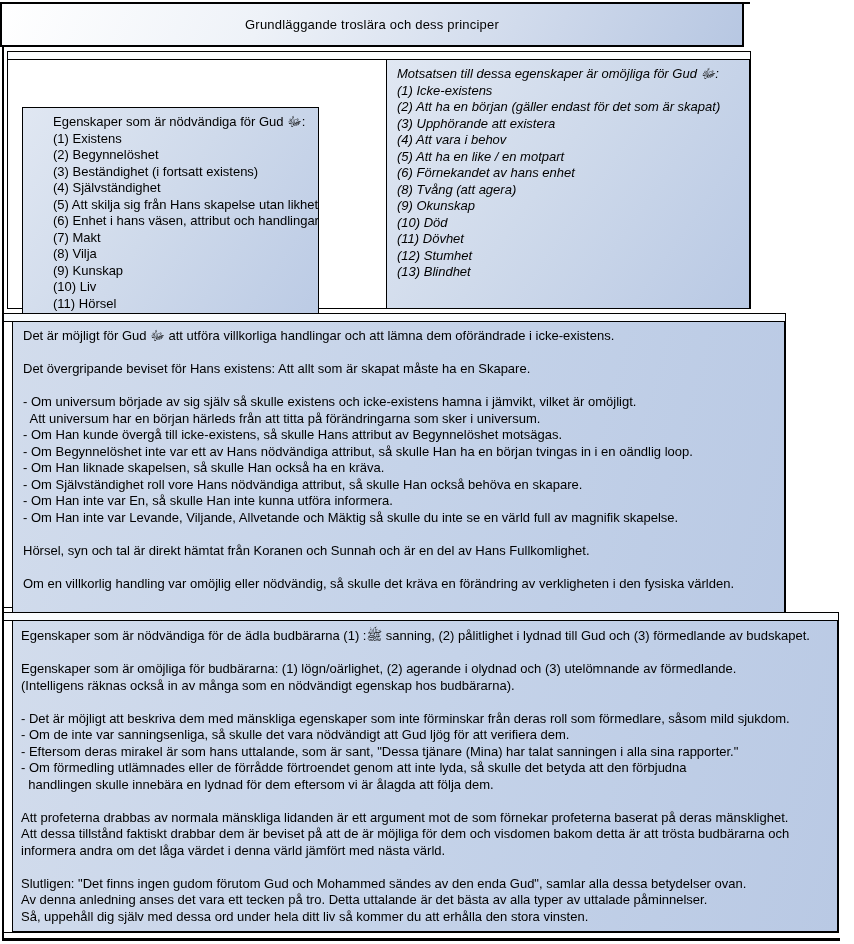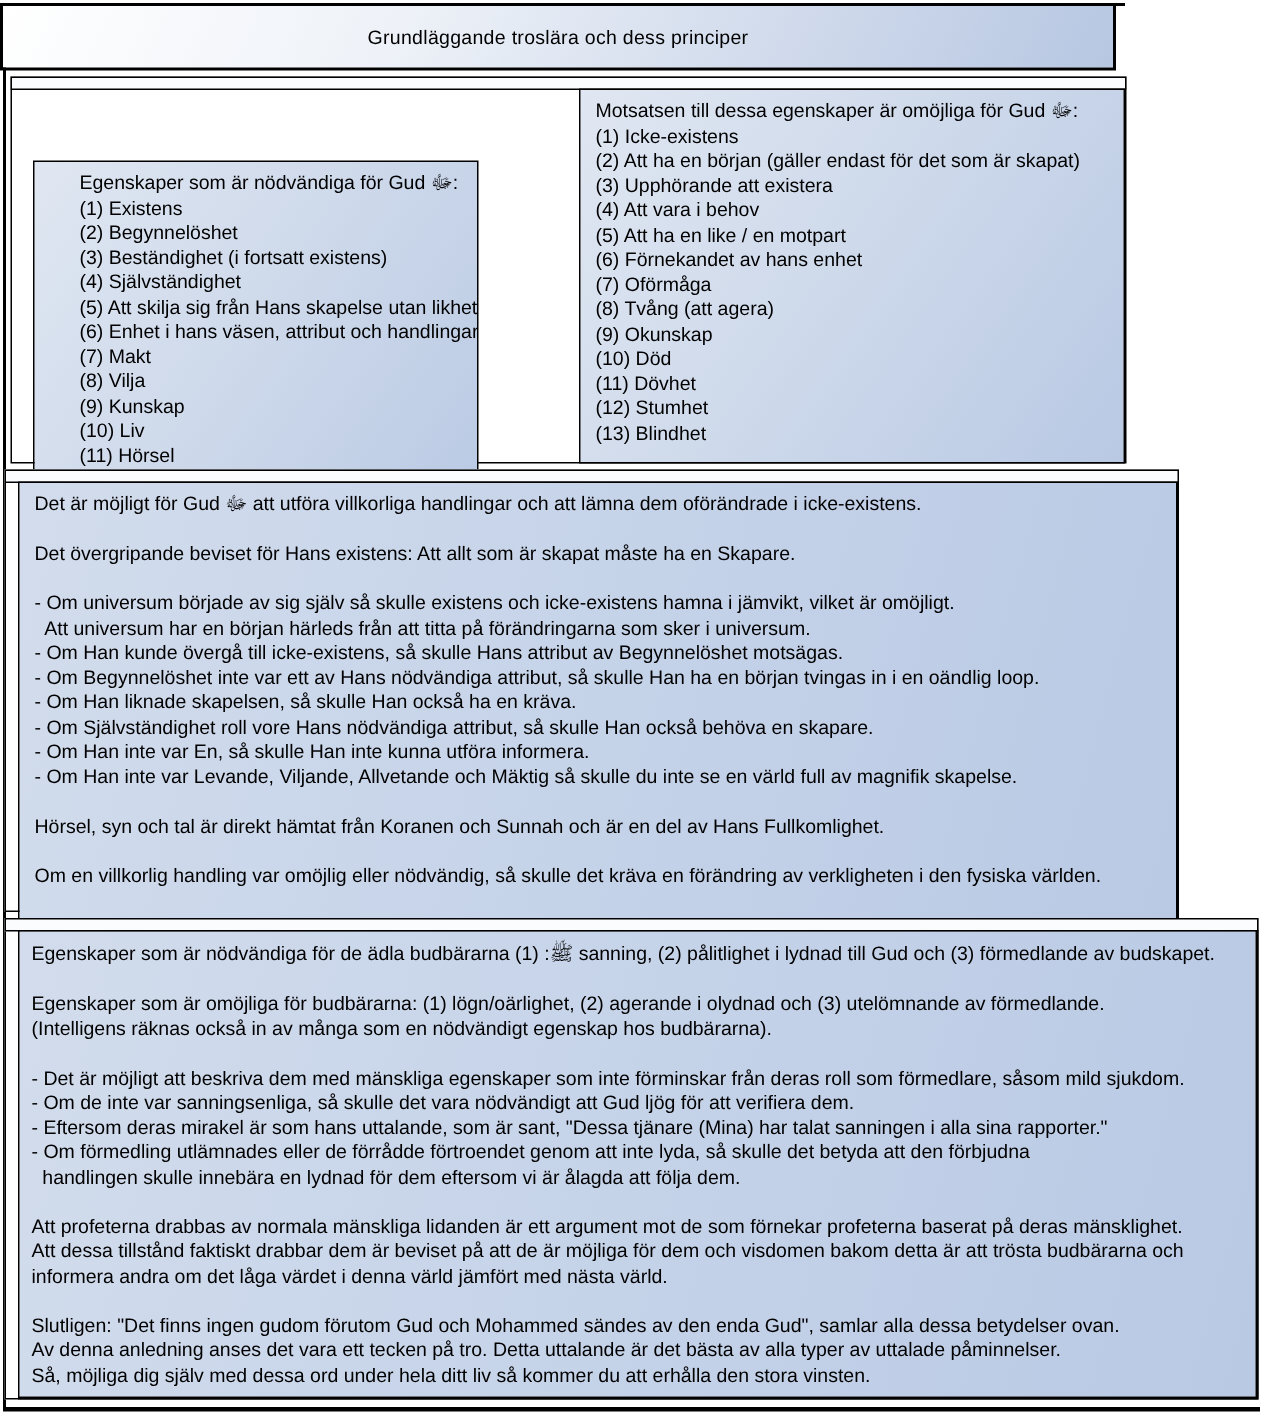--- a/index.html
+++ b/index.html
@@ -31,21 +31,21 @@
     position:absolute; left:7px; top:51px; width:744px; height:9px; box-sizing:border-box;
     border:1px solid #000; background:#fafcfe;
   }
   .cell {
     position:absolute; top:59px; height:250px; box-sizing:border-box;
     border:1px solid #000;
     background:linear-gradient(125deg,#e0e7f2 0%,#cfdaeb 45%,#b9c9e4 100%);
     overflow:hidden;
   }
   .cell-left  { left:22px;  width:297px; padding:6px 6px 0 30px;margin-top:48px; }
-  .cell-right { left:386px; width:364px; padding:6px 6px 0 10px; }
+  .cell-right { left:386px; width:364px; padding:6px 6px 0 10px;font-style:italic; }
 
   .line, .cell-heading { line-height:16.5px; white-space:pre; }
 
   
   .mid-backdrop {
     position:absolute; left:3px; top:313px; width:783px; height:295px; box-sizing:border-box;
     border:1px solid #000; background:#ffffff;
   }
   .mid-band {
     position:absolute; left:3px; top:313px; width:783px; height:9px; box-sizing:border-box;
@@ -111,21 +111,20 @@
 
   <div class="cell cell-right">
     <div class="cell-heading">Motsatsen till dessa egenskaper är omöjliga för Gud ﷻ:</div>
     <div>
         <div class="line">(1) Icke-existens</div>
         <div class="line">(2) Att ha en början (gäller endast för det som är skapat)</div>
         <div class="line">(3) Upphörande att existera</div>
         <div class="line">(4) Att vara i behov</div>
         <div class="line">(5) Att ha en like / en motpart</div>
         <div class="line">(6) Förnekandet av hans enhet</div>
-        <div class="line">(7) Oförmåga</div>
         <div class="line">(8) Tvång (att agera)</div>
         <div class="line">(9) Okunskap</div>
         <div class="line">(10) Död</div>
         <div class="line">(11) Dövhet</div>
         <div class="line">(12) Stumhet</div>
         <div class="line">(13) Blindhet</div>
       </div>
   </div>
 
   <div class="mid-backdrop"></div>
@@ -165,17 +164,17 @@
         <div class="line">- Eftersom deras mirakel är som hans uttalande, som är sant, "Dessa tjänare (Mina) har talat sanningen i alla sina rapporter."</div>
         <div class="line">- Om förmedling utlämnades eller de förrådde förtroendet genom att inte lyda, så skulle det betyda att den förbjudna</div>
         <div class="line">  handlingen skulle innebära en lydnad för dem eftersom vi är ålagda att följa dem.</div>
         <div class="line">&nbsp;</div>
         <div class="line">Att profeterna drabbas av normala mänskliga lidanden är ett argument mot de som förnekar profeterna baserat på deras mänsklighet.</div>
         <div class="line">Att dessa tillstånd faktiskt drabbar dem är beviset på att de är möjliga för dem och visdomen bakom detta är att trösta budbärarna och</div>
         <div class="line">informera andra om det låga värdet i denna värld jämfört med nästa värld.</div>
         <div class="line">&nbsp;</div>
         <div class="line">Slutligen: "Det finns ingen gudom förutom Gud och Mohammed sändes av den enda Gud", samlar alla dessa betydelser ovan.</div>
         <div class="line">Av denna anledning anses det vara ett tecken på tro. Detta uttalande är det bästa av alla typer av uttalade påminnelser.</div>
-        <div class="line">Så, möjliga dig själv med dessa ord under hela ditt liv så kommer du att erhålla den stora vinsten.</div>
+        <div class="line">Så, uppehåll dig själv med dessa ord under hela ditt liv så kommer du att erhålla den stora vinsten.</div>
       </div>
   </div>
 
 </div>
 
 </body></html>

